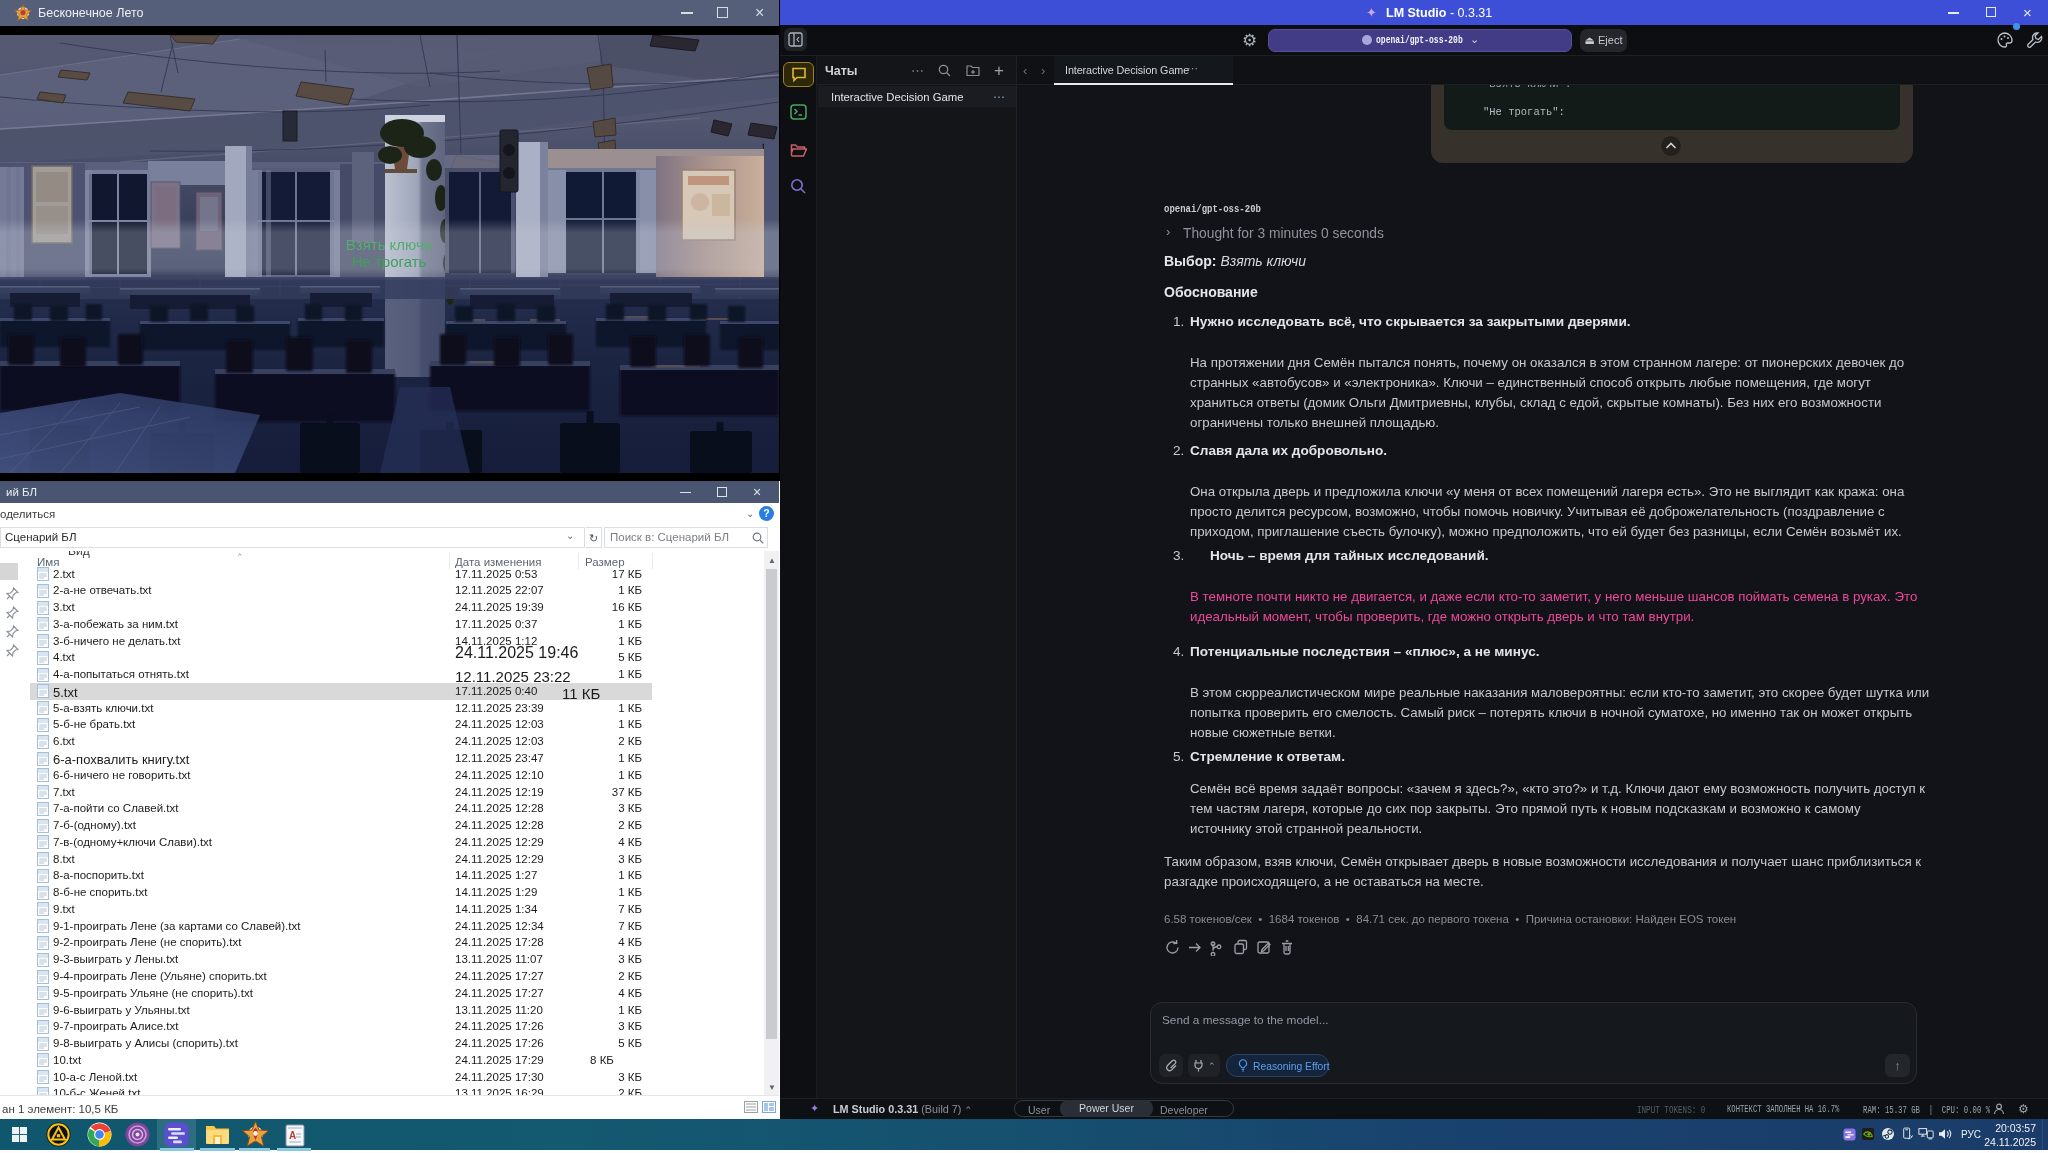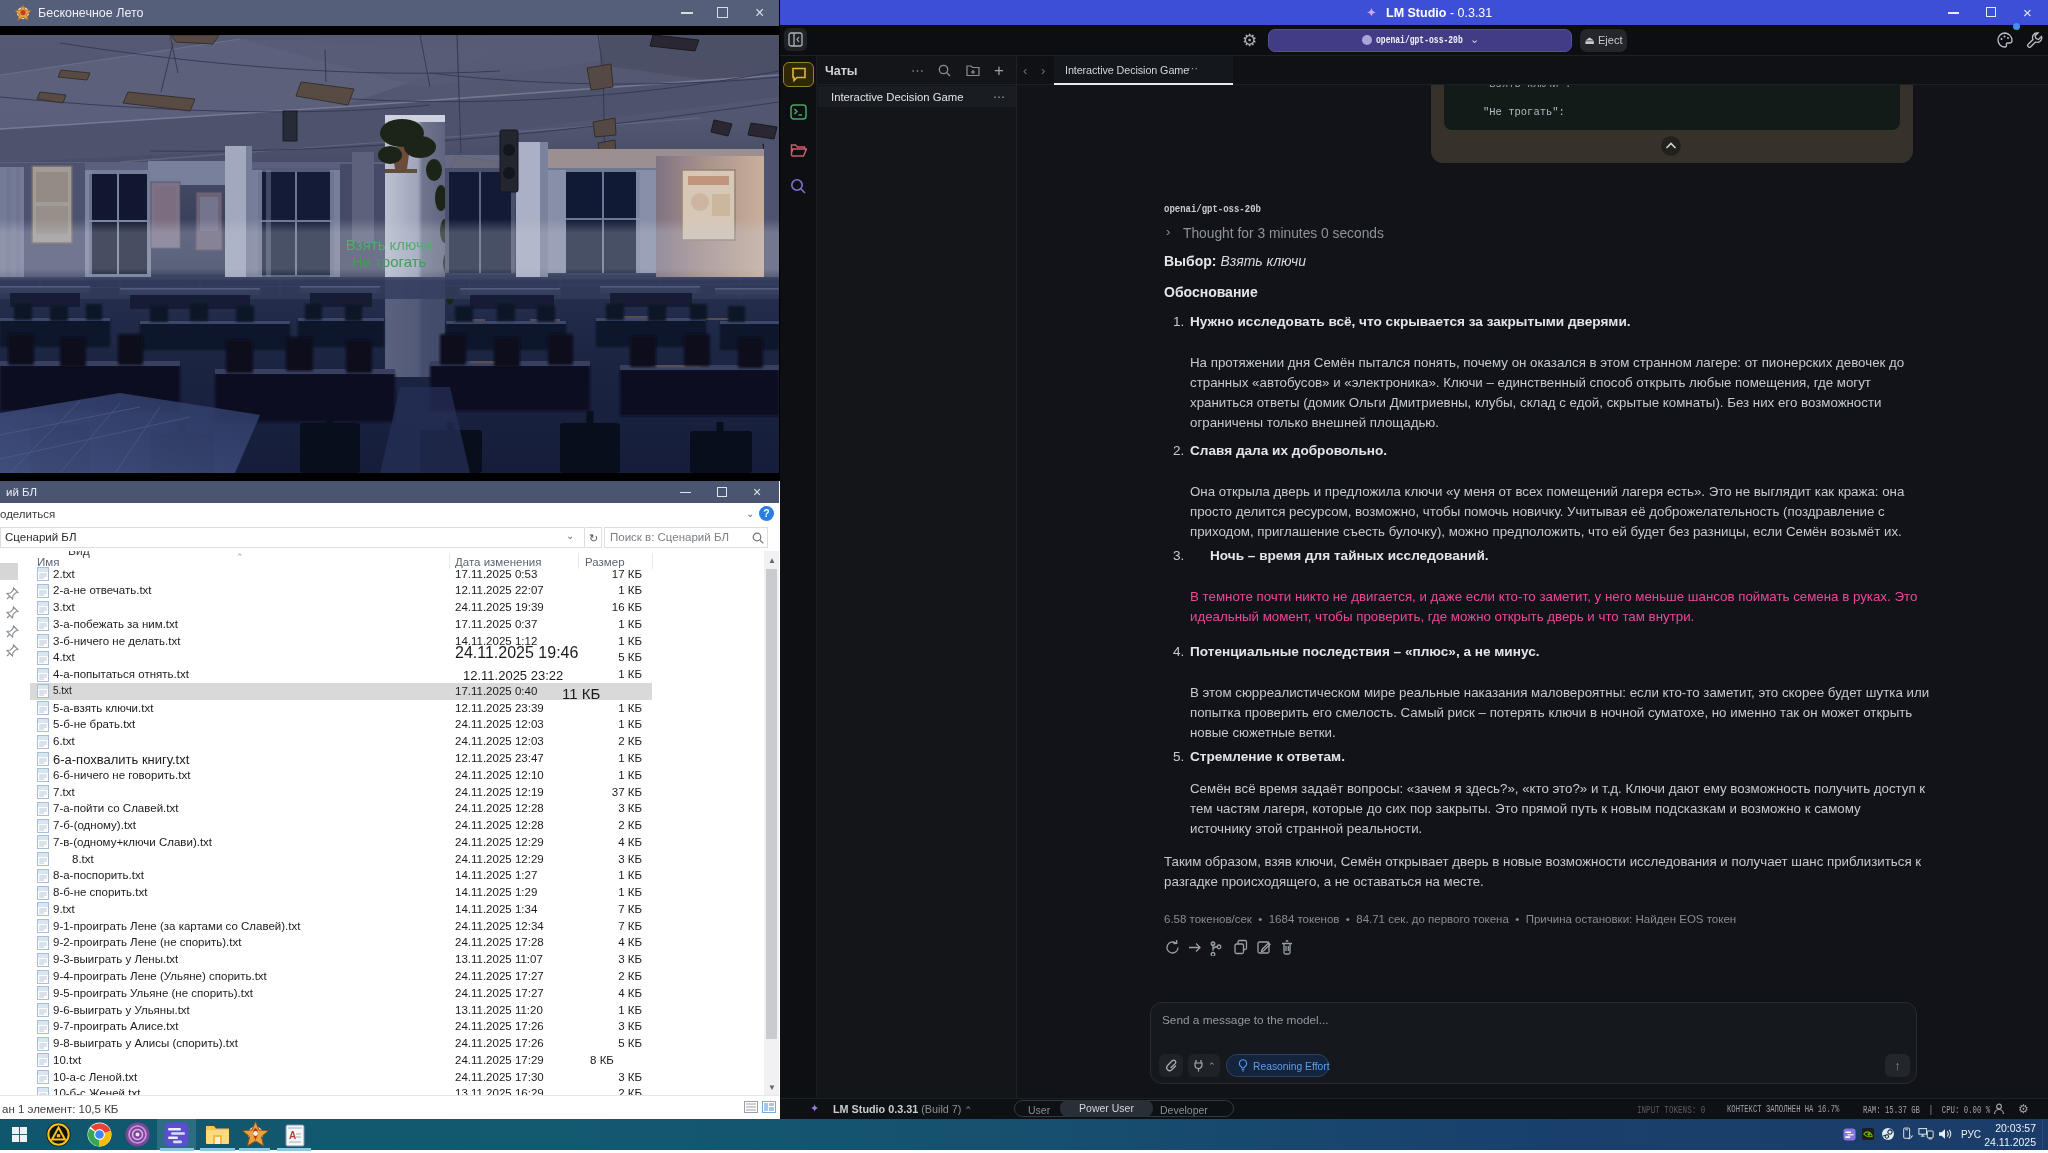--- a/index.html
+++ b/index.html
@@ -620,31 +620,31 @@
         <div style="position:absolute;left:455px;top:81px;color:#1b1b1b;font-size:16px;white-space:nowrap;">24.11.2025 19:46</div>
         <div style="position:absolute;left:562px;top:88.3px;width:80px;color:#1b1b1b;font-size:11.5px;text-align:right;white-space:nowrap;">5 КБ</div>
       <svg style="position:absolute;left:37px;top:104.6px;" width="12" height="14" viewBox="0 0 12 14">
           <rect x="0.5" y="0.5" width="11" height="13" fill="#fdfdfd" stroke="#a8bed4"></rect>
           <rect x="1" y="1" width="10" height="4" fill="#d8e6f2"></rect>
           <line x1="2.2" y1="7" x2="9.8" y2="7" stroke="#b4c6d8"></line>
           <line x1="2.2" y1="9" x2="9.8" y2="9" stroke="#b4c6d8"></line>
           <line x1="2.2" y1="11" x2="7" y2="11" stroke="#b4c6d8"></line>
         </svg>
         <div style="position:absolute;left:53px;top:105.1px;color:#1b1b1b;font-size:11.5px;white-space:nowrap;">4-а-попытаться отнять.txt</div>
-        <div style="position:absolute;left:455px;top:105.1px;color:#1b1b1b;font-size:13px;white-space:nowrap;margin-left:8px;">12.11.2025 23:22</div>
+        <div style="position:absolute;left:455px;top:105.1px;color:#1b1b1b;font-size:15px;white-space:nowrap;">12.11.2025 23:22</div>
         <div style="position:absolute;left:562px;top:105.1px;width:80px;color:#1b1b1b;font-size:11.5px;text-align:right;white-space:nowrap;">1 КБ</div>
       <div style="position:absolute;left:30px;top:119.9px;width:622px;height:17px;background:#d9d9d9;"></div>
         <svg style="position:absolute;left:37px;top:121.4px;" width="12" height="14" viewBox="0 0 12 14">
           <rect x="0.5" y="0.5" width="11" height="13" fill="#fdfdfd" stroke="#a8bed4"></rect>
           <rect x="1" y="1" width="10" height="4" fill="#d8e6f2"></rect>
           <line x1="2.2" y1="7" x2="9.8" y2="7" stroke="#b4c6d8"></line>
           <line x1="2.2" y1="9" x2="9.8" y2="9" stroke="#b4c6d8"></line>
           <line x1="2.2" y1="11" x2="7" y2="11" stroke="#b4c6d8"></line>
         </svg>
-        <div style="position:absolute;left:53px;top:121.9px;color:#1b1b1b;font-size:10px;white-space:nowrap;">5.txt</div>
+        <div style="position:absolute;left:53px;top:121.9px;color:#1b1b1b;font-size:13px;white-space:nowrap;">5.txt</div>
         <div style="position:absolute;left:455px;top:121.9px;color:#1b1b1b;font-size:11.5px;white-space:nowrap;">17.11.2025 0:40</div>
         <div style="position:absolute;left:562px;top:121.9px;width:80px;color:#1b1b1b;font-size:15px;white-space:nowrap;">11 КБ</div>
       <svg style="position:absolute;left:37px;top:138.2px;" width="12" height="14" viewBox="0 0 12 14">
           <rect x="0.5" y="0.5" width="11" height="13" fill="#fdfdfd" stroke="#a8bed4"></rect>
           <rect x="1" y="1" width="10" height="4" fill="#d8e6f2"></rect>
           <line x1="2.2" y1="7" x2="9.8" y2="7" stroke="#b4c6d8"></line>
           <line x1="2.2" y1="9" x2="9.8" y2="9" stroke="#b4c6d8"></line>
           <line x1="2.2" y1="11" x2="7" y2="11" stroke="#b4c6d8"></line>
         </svg>
         <div style="position:absolute;left:53px;top:138.7px;color:#1b1b1b;font-size:11.5px;white-space:nowrap;">5-а-взять ключи.txt</div>
@@ -730,21 +730,21 @@
         <div style="position:absolute;left:53px;top:272.8px;color:#1b1b1b;font-size:11.5px;white-space:nowrap;">7-в-(одному+ключи Слави).txt</div>
         <div style="position:absolute;left:455px;top:272.8px;color:#1b1b1b;font-size:11.5px;white-space:nowrap;">24.11.2025 12:29</div>
         <div style="position:absolute;left:562px;top:272.8px;width:80px;color:#1b1b1b;font-size:11.5px;text-align:right;white-space:nowrap;">4 КБ</div>
       <svg style="position:absolute;left:37px;top:289.1px;" width="12" height="14" viewBox="0 0 12 14">
           <rect x="0.5" y="0.5" width="11" height="13" fill="#fdfdfd" stroke="#a8bed4"></rect>
           <rect x="1" y="1" width="10" height="4" fill="#d8e6f2"></rect>
           <line x1="2.2" y1="7" x2="9.8" y2="7" stroke="#b4c6d8"></line>
           <line x1="2.2" y1="9" x2="9.8" y2="9" stroke="#b4c6d8"></line>
           <line x1="2.2" y1="11" x2="7" y2="11" stroke="#b4c6d8"></line>
         </svg>
-        <div style="position:absolute;left:53px;top:289.6px;color:#1b1b1b;font-size:11.5px;white-space:nowrap;margin-left:19px;">8.txt</div>
+        <div style="position:absolute;left:53px;top:289.6px;color:#1b1b1b;font-size:11.5px;white-space:nowrap;">8.txt</div>
         <div style="position:absolute;left:455px;top:289.6px;color:#1b1b1b;font-size:11.5px;white-space:nowrap;">24.11.2025 12:29</div>
         <div style="position:absolute;left:562px;top:289.6px;width:80px;color:#1b1b1b;font-size:11.5px;text-align:right;white-space:nowrap;">3 КБ</div>
       <svg style="position:absolute;left:37px;top:305.9px;" width="12" height="14" viewBox="0 0 12 14">
           <rect x="0.5" y="0.5" width="11" height="13" fill="#fdfdfd" stroke="#a8bed4"></rect>
           <rect x="1" y="1" width="10" height="4" fill="#d8e6f2"></rect>
           <line x1="2.2" y1="7" x2="9.8" y2="7" stroke="#b4c6d8"></line>
           <line x1="2.2" y1="9" x2="9.8" y2="9" stroke="#b4c6d8"></line>
           <line x1="2.2" y1="11" x2="7" y2="11" stroke="#b4c6d8"></line>
         </svg>
         <div style="position:absolute;left:53px;top:306.4px;color:#1b1b1b;font-size:11.5px;white-space:nowrap;">8-а-поспорить.txt</div>

